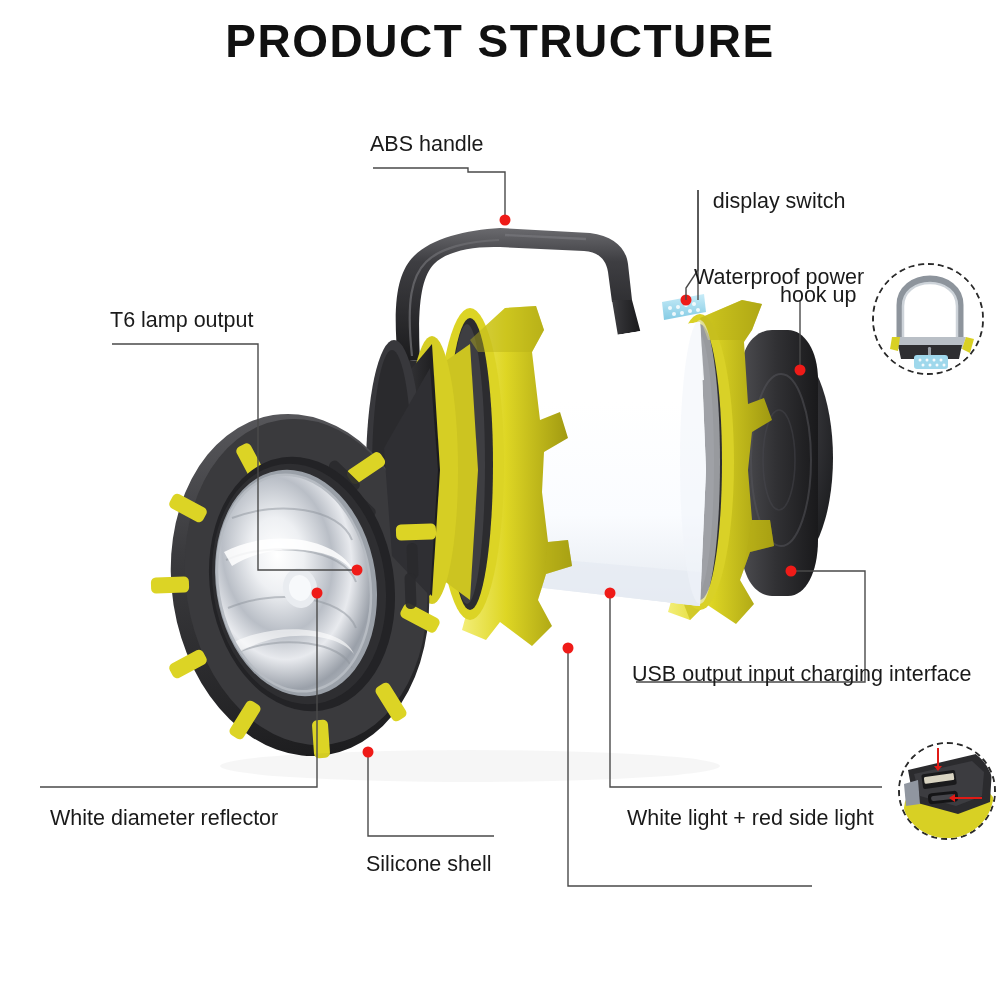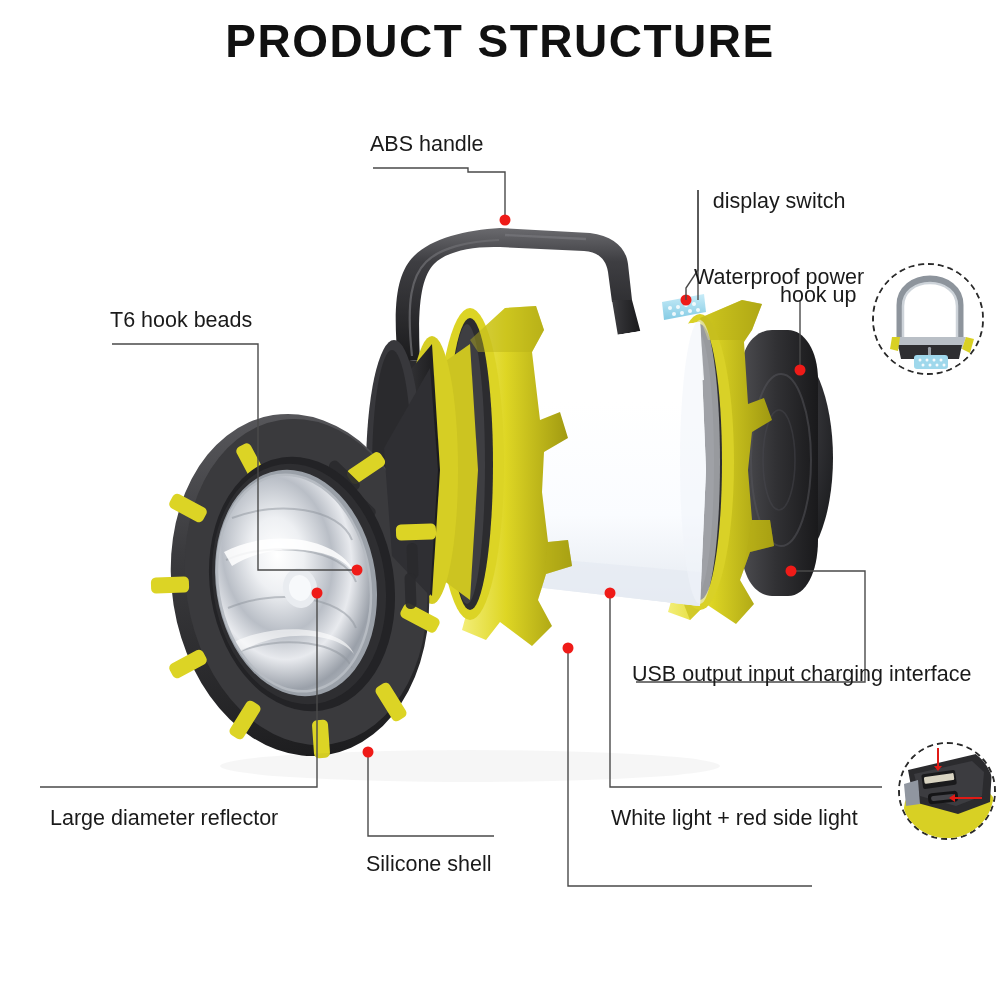--- a/index.html
+++ b/index.html
@@ -326,27 +326,27 @@
 
   <div class="callout-label" style="left:370px; top:132px;">ABS handle</div>
 
   <div class="callout-label" style="left:694px; top:138px; text-align:center;">
     <div>display switch</div>
     <div>Waterproof power</div>
   </div>
 
   <div class="callout-label" style="left:780px; top:283px;">hook up</div>
 
-  <div class="callout-label" style="left:110px; top:308px;">T6 hook beads</div>
+  <div class="callout-label" style="left:110px; top:308px;">T6 lamp output</div>
 
   <div class="callout-label" style="left:632px; top:662px;">USB output input charging interface</div>
 
-  <div class="callout-label" style="left:50px; top:806px;">Large diameter reflector</div>
-
-  <div class="callout-label" style="left:611px; top:806px;">White light + red side light</div>
+  <div class="callout-label" style="left:50px; top:806px;">White diameter reflector</div>
+
+  <div class="callout-label" style="left:627px; top:806px;">White light + red side light</div>
 
   <div class="callout-label" style="left:366px; top:852px;">Silicone shell</div>
 
 
   <div class="inset" id="inset-hook">
     <svg viewBox="0 0 112 112" width="112" height="112">
       <rect x="0" y="0" width="112" height="112" fill="#ffffff"></rect>
 
       <g>
         <path d="M26,76 L26,40 C26,24 40,14 56,14 C72,14 86,24 86,40 L86,76" fill="none" stroke="#8d949c" stroke-width="7" stroke-linecap="round"></path>

